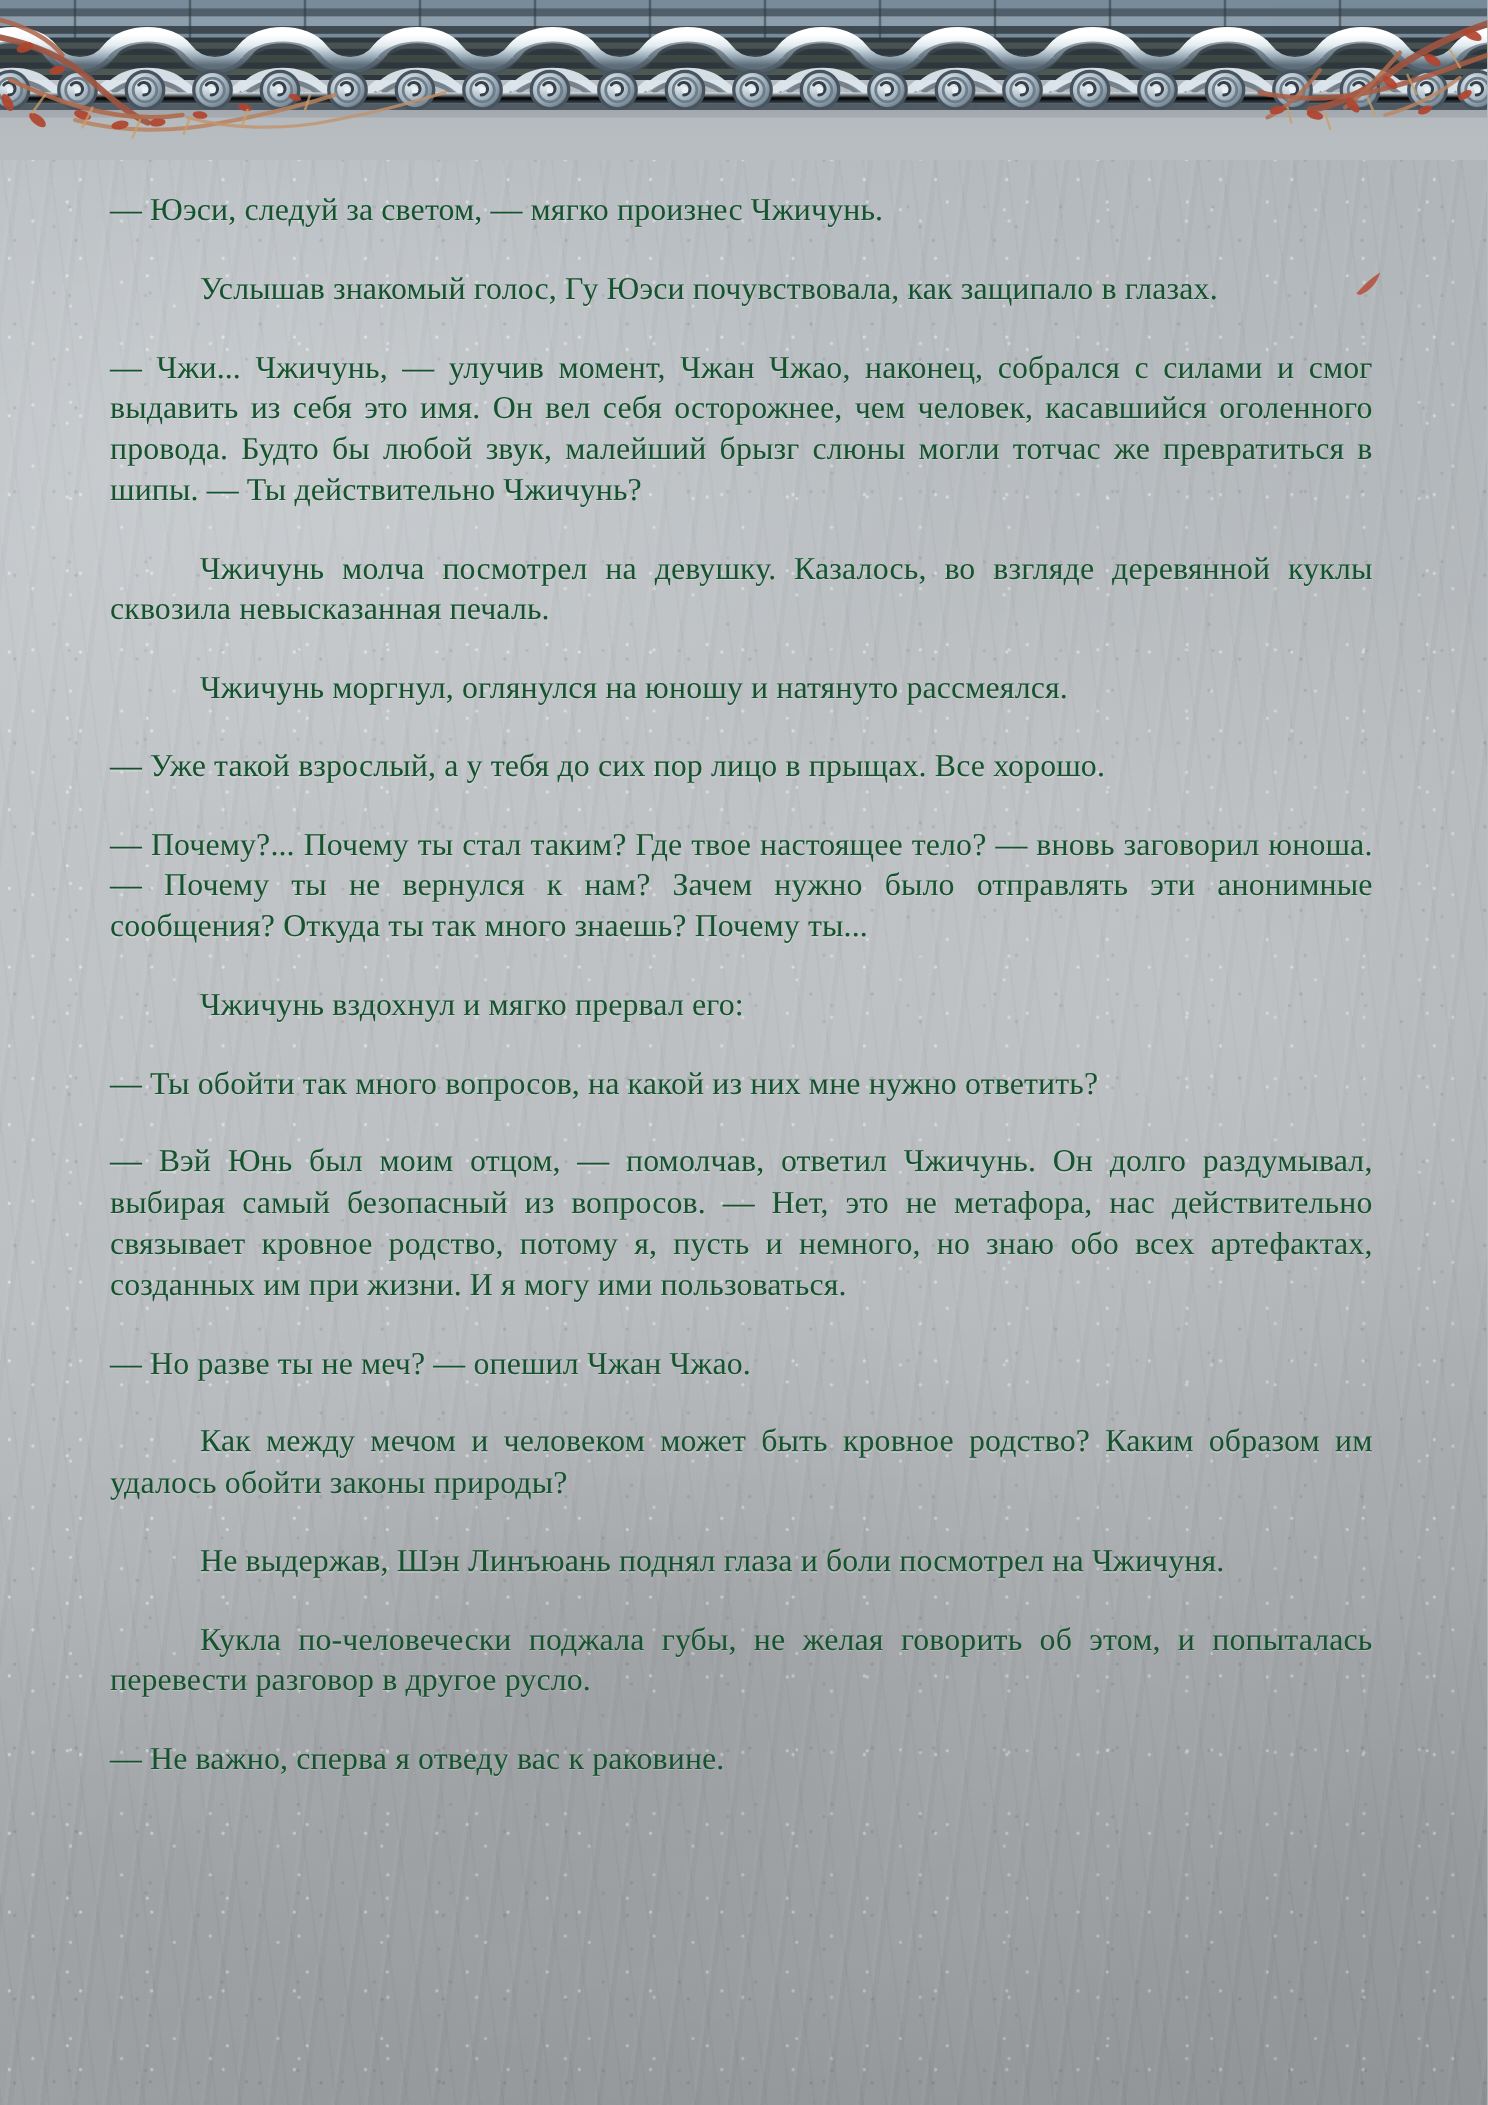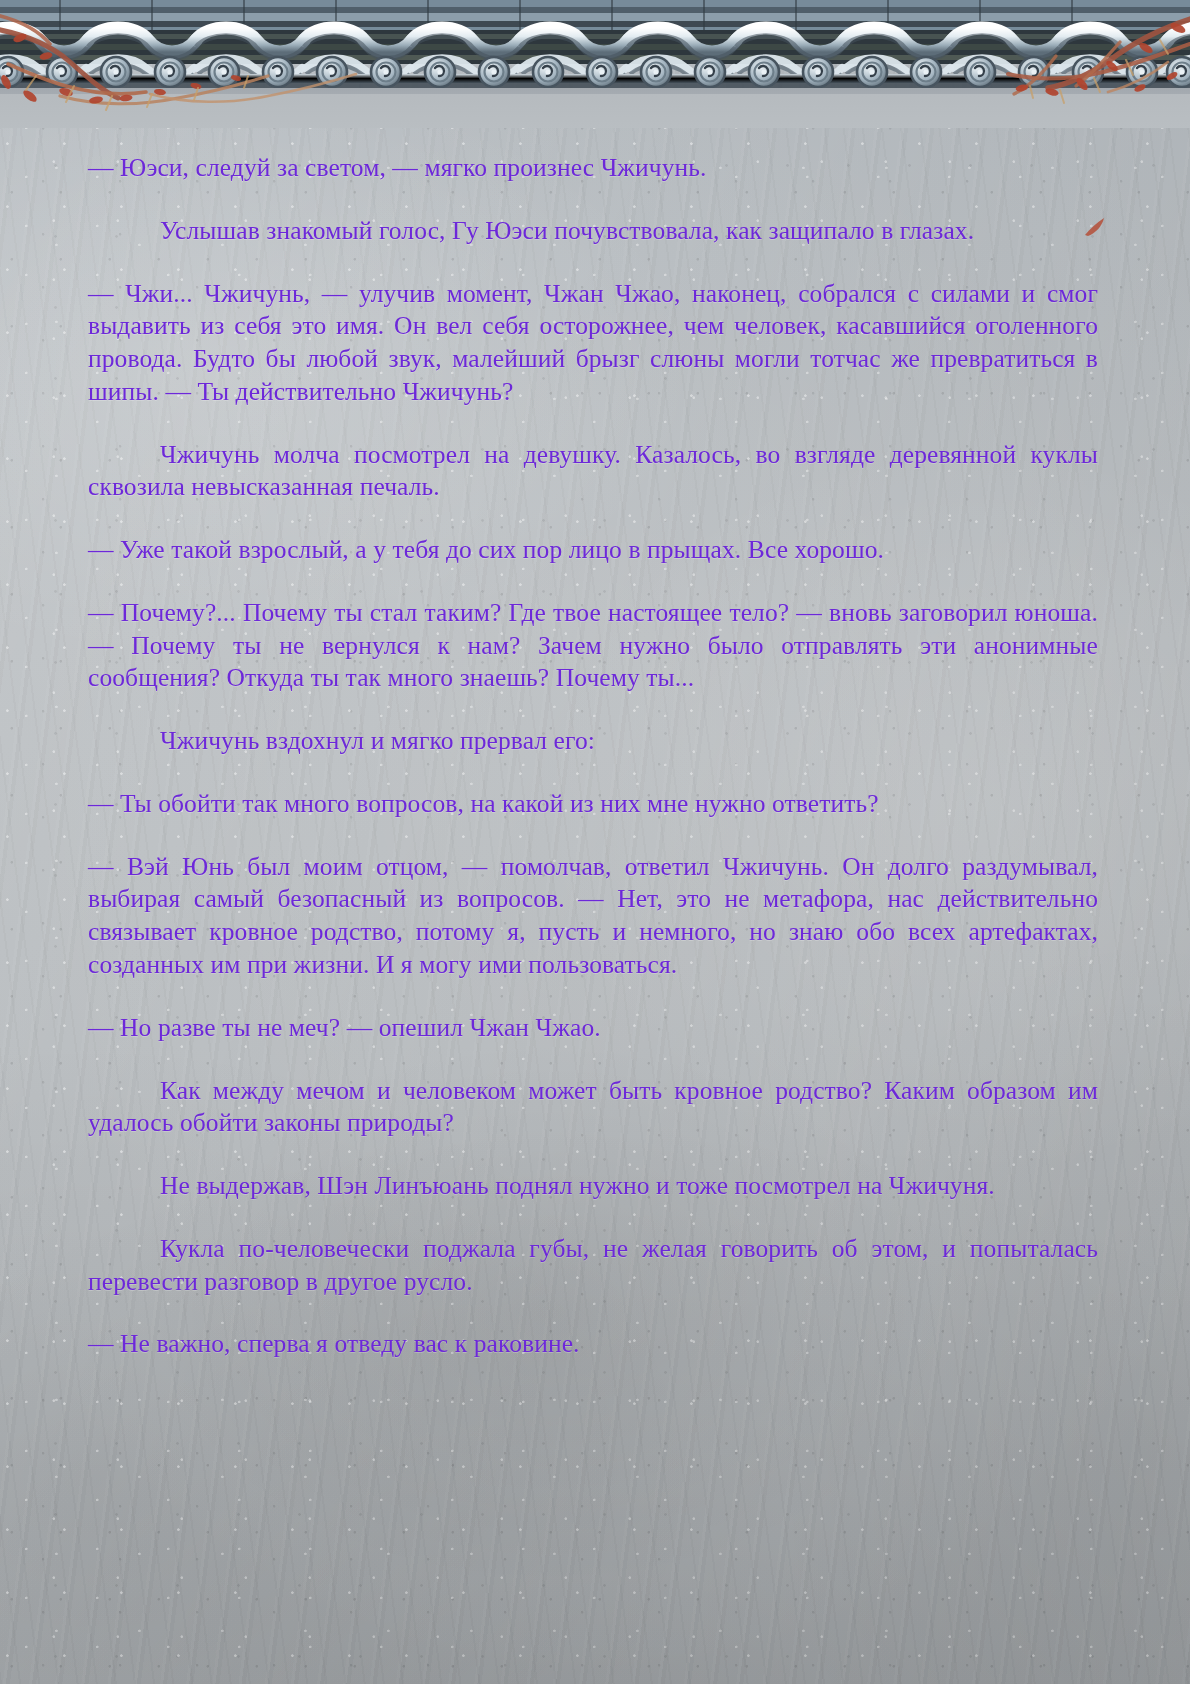--- a/index.html
+++ b/index.html
@@ -85,21 +85,21 @@
     position: absolute;
     top: 152px;
     left: 88px;
     width: 1010px;
     z-index: 3;
   }
   p.para {
     margin: 0 0 30px 0;
     font-size: 25.5px;
     line-height: 1.285;
-    color: #6d28d9;
+    color: #14532d;
     text-align: justify;
     text-justify: inter-word;
     letter-spacing: .1px;
     text-shadow: 0 1px 0 rgba(255,255,255,.22);
   }
   p.para.narr { text-indent: 72px; }
   p.para.dlg  { text-indent: 0; }
   p.para.last { margin-bottom: 16px; }
 
   
@@ -309,23 +309,24 @@
 <svg style="position:absolute;left:1082px;top:213px;z-index:6;pointer-events:none" width="26" height="26" viewBox="0 0 26 26" xmlns="http://www.w3.org/2000/svg">
   <path d="M3,22 C8,16 14,10 22,5 C20,13 14,20 6,23 Z" fill="#b4472f" opacity=".8"></path>
 </svg>
 
 <div id="content">
 
 <p class="para dlg">— Юэси, следуй за светом, — мягко произнес Чжичунь.</p>
     <p class="para narr">Услышав знакомый голос, Гу Юэси почувствовала, как защипало в глазах.</p>
     <p class="para dlg">— Чжи... Чжичунь, — улучив момент, Чжан Чжао, наконец, собрался с силами и смог выдавить из себя это имя. Он вел себя осторожнее, чем человек, касавшийся оголенного провода. Будто бы любой звук, малейший брызг слюны могли тотчас же превратиться в шипы. — Ты действительно Чжичунь?</p>
     <p class="para narr">Чжичунь молча посмотрел на девушку. Казалось, во взгляде деревянной куклы сквозила невысказанная печаль.</p>
+    <p class="para narr">Чжичунь моргнул, оглянулся на юношу и натянуто рассмеялся.</p>
     <p class="para dlg">—  Уже такой взрослый, а у тебя до сих пор лицо в прыщах. Все хорошо.</p>
     <p class="para dlg">— Почему?... Почему ты стал таким? Где твое настоящее тело? — вновь заговорил юноша. — Почему ты не вернулся к нам? Зачем нужно было отправлять эти анонимные сообщения? Откуда ты так много знаешь? Почему ты...</p>
     <p class="para narr">Чжичунь вздохнул и мягко прервал его:</p>
     <p class="para dlg">— Ты обойти так много вопросов, на какой из них мне нужно ответить?</p>
     <p class="para dlg">— Вэй Юнь был моим отцом, — помолчав, ответил Чжичунь. Он долго раздумывал, выбирая самый безопасный из вопросов. — Нет, это не метафора, нас действительно связывает кровное родство, потому я, пусть и немного, но знаю обо всех артефактах, созданных им при жизни. И я могу ими пользоваться.</p>
     <p class="para dlg">— Но разве ты не меч? — опешил Чжан Чжао.</p>
     <p class="para narr">Как между мечом и человеком может быть кровное родство? Каким образом им удалось обойти законы природы?</p>
-    <p class="para narr">Не выдержав, Шэн Линъюань поднял нужно и тоже посмотрел на Чжичуня.</p>
+    <p class="para narr">Не выдержав, Шэн Линъюань поднял глаза и боли посмотрел на Чжичуня.</p>
     <p class="para narr">Кукла по-человечески поджала губы, не желая говорить об этом, и попыталась перевести разговор в другое русло.</p>
     <p class="para dlg last">— Не важно, сперва я отведу вас к раковине.</p>
   </div>
 
 </body></html>

